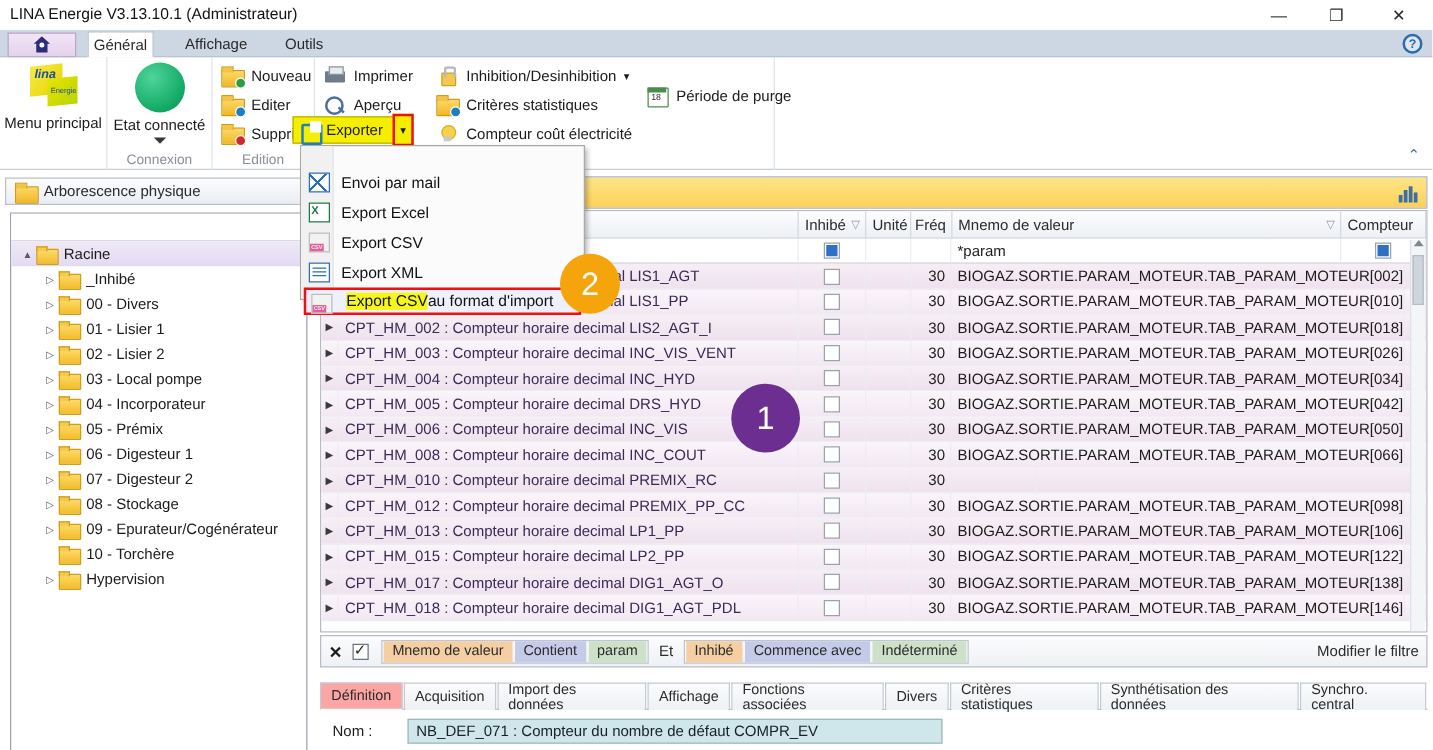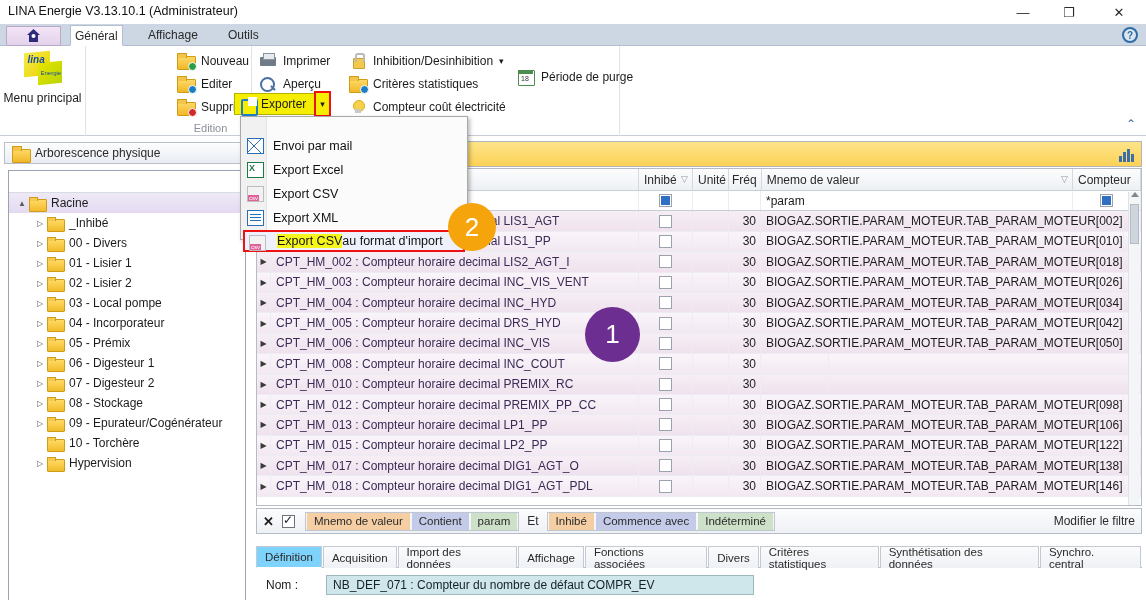--- a/index.html
+++ b/index.html
@@ -243,21 +243,21 @@
   .chip.green { background:#cde0c8; }
   .fand { margin-right:8px; color:#2b2b2b; }
   .fmodify { margin-left:auto; color:#2b2b2b; }
 
   
   .btabs { position:absolute; left:256px; top:546px; width:886px; height:22px; display:flex;
     border-bottom:1px solid #b6bcc6;}
   .btab { height:22px; padding:0 8px; display:flex; align-items:center; font-size:11.5px;
     color:#2b2b2b; border:1px solid #c4cad3; border-bottom:none; background:linear-gradient(#fbfbfc,#eef1f5);
     margin-right:1px;}
-  .btab.active { background:#7dd3fc; border-bottom:1px solid #fff; }
+  .btab.active { background:#fca5a5; border-bottom:1px solid #fff; }
   .defrow { position:absolute; left:256px; top:572px; width:886px; height:26px; display:flex; align-items:center;}
   .defrow .lbl { width:70px; padding-left:10px; font-size:12px;}
   .defrow .val { flex:0 0 428px; height:20px; background:#cfe6ea; border:1px solid #9fb8bd;
     display:flex; align-items:center; padding-left:6px; font-size:12px; color:#15202b;}
 
   
   .callout { position:absolute; border-radius:50%; color:#fff; display:flex;
     align-items:center; justify-content:center; font-size:26px; z-index:60;}
   .callout.one { left:585px; top:307px; width:55px; height:55px; background:#6d2e91; }
   .callout.two { left:448px; top:203px; width:48px; height:48px; background:#f5a50b; }
@@ -294,20 +294,28 @@
         <div class="logo-lina">
           <div class="sq1"></div>
             <div class="sq2"></div>
           <div class="t1">lina</div>
           <div class="t2">Energie</div>
         </div>
         <div class="lbl">Menu principal</div>
       </div>
     </div>
 
+    <div class="rgroup" style="left:86px; width:84px;">
+      <div class="bigbtn">
+        <div class="greendot"></div>
+        <div class="lbl">Etat connecté</div>
+        <div class="caret-dn" style="margin-top:3px"></div>
+      </div>
+      <div class="glabel">Connexion</div>
+    </div>
 
     <div class="rgroup" style="left:170px; width:82px;">
       <div class="smallbtn" style="left:6px; top:3px;">
         <span class="ic ic-folder">
             <i class="badge green"></i>
           </span>
         <span>Nouveau</span>
       </div>
       <div class="smallbtn" style="left:6px; top:26px;">
         <span class="ic ic-folder">
@@ -593,20 +601,21 @@
           <div class="c-cpt"></div>
         </div>
         <div class="grow data">
           <div class="c-exp">▶</div>
           <div class="c-name">CPT_HM_008 : Compteur horaire decimal INC_COUT</div>
           <div class="c-inh">
             <span class="cbox"></span>
           </div>
           <div class="c-uni"></div>
           <div class="c-freq">30</div>
+          <div class="c-mnemo">BIOGAZ.SORTIE.PARAM_MOTEUR.TAB_PARAM_MOTEUR[066]</div>
           <div class="c-cpt"></div>
         </div>
         <div class="grow data">
           <div class="c-exp">▶</div>
           <div class="c-name">CPT_HM_010 : Compteur horaire decimal PREMIX_RC</div>
           <div class="c-inh">
             <span class="cbox"></span>
           </div>
           <div class="c-uni"></div>
           <div class="c-freq">30</div>

